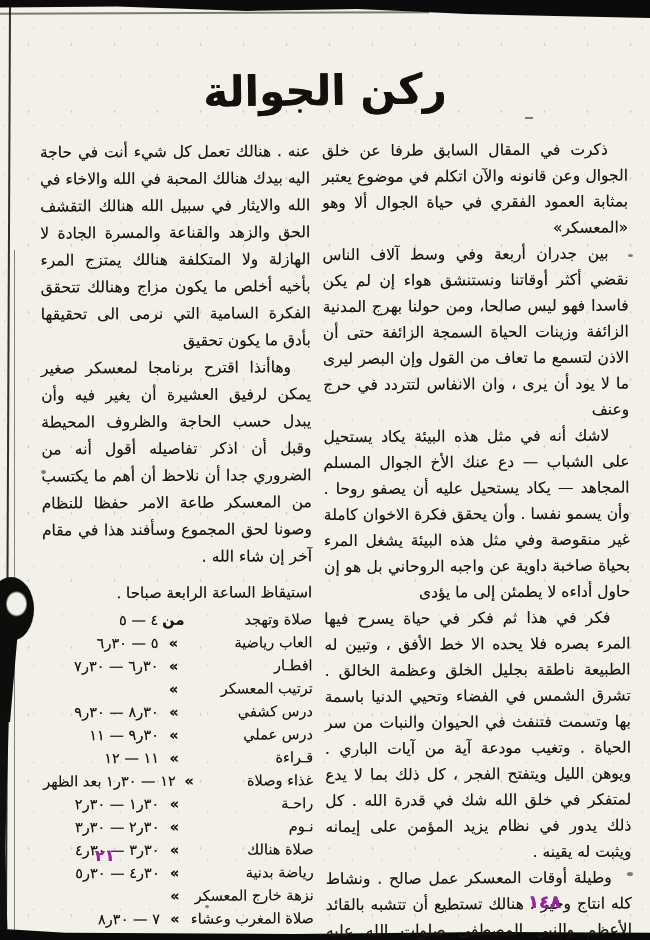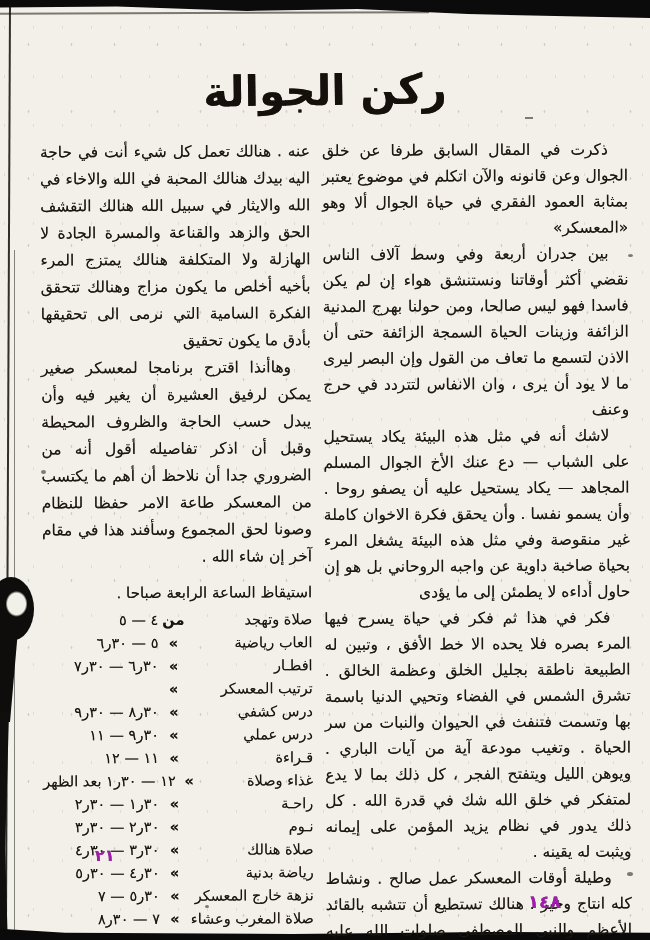--- a/index.html
+++ b/index.html
@@ -165,21 +165,20 @@
           <span class="time">٣٠ر٣ — ٣٠ر٤</span>
         </div>
         <div class="srow">
           <span class="act">رياضة بدنية</span>
           <span class="mark">»</span>
           <span class="time">٣٠ر٤ — ٣٠ر٥</span>
         </div>
         <div class="srow">
           <span class="act">نزهة خارج المعسكر</span>
           <span class="mark">»</span>
-          <span class="time">٣٠ر٥ — ٧</span>
         </div>
         <div class="srow">
           <span class="act">صلاة المغرب وعشاء</span>
           <span class="mark">»</span>
           <span class="time">٧ — ٣٠ر٨</span>
         </div>
       </div>
     <div class="schedule-closing">النوم الساعة التاسعة والنصف</div>
   </div>
 

